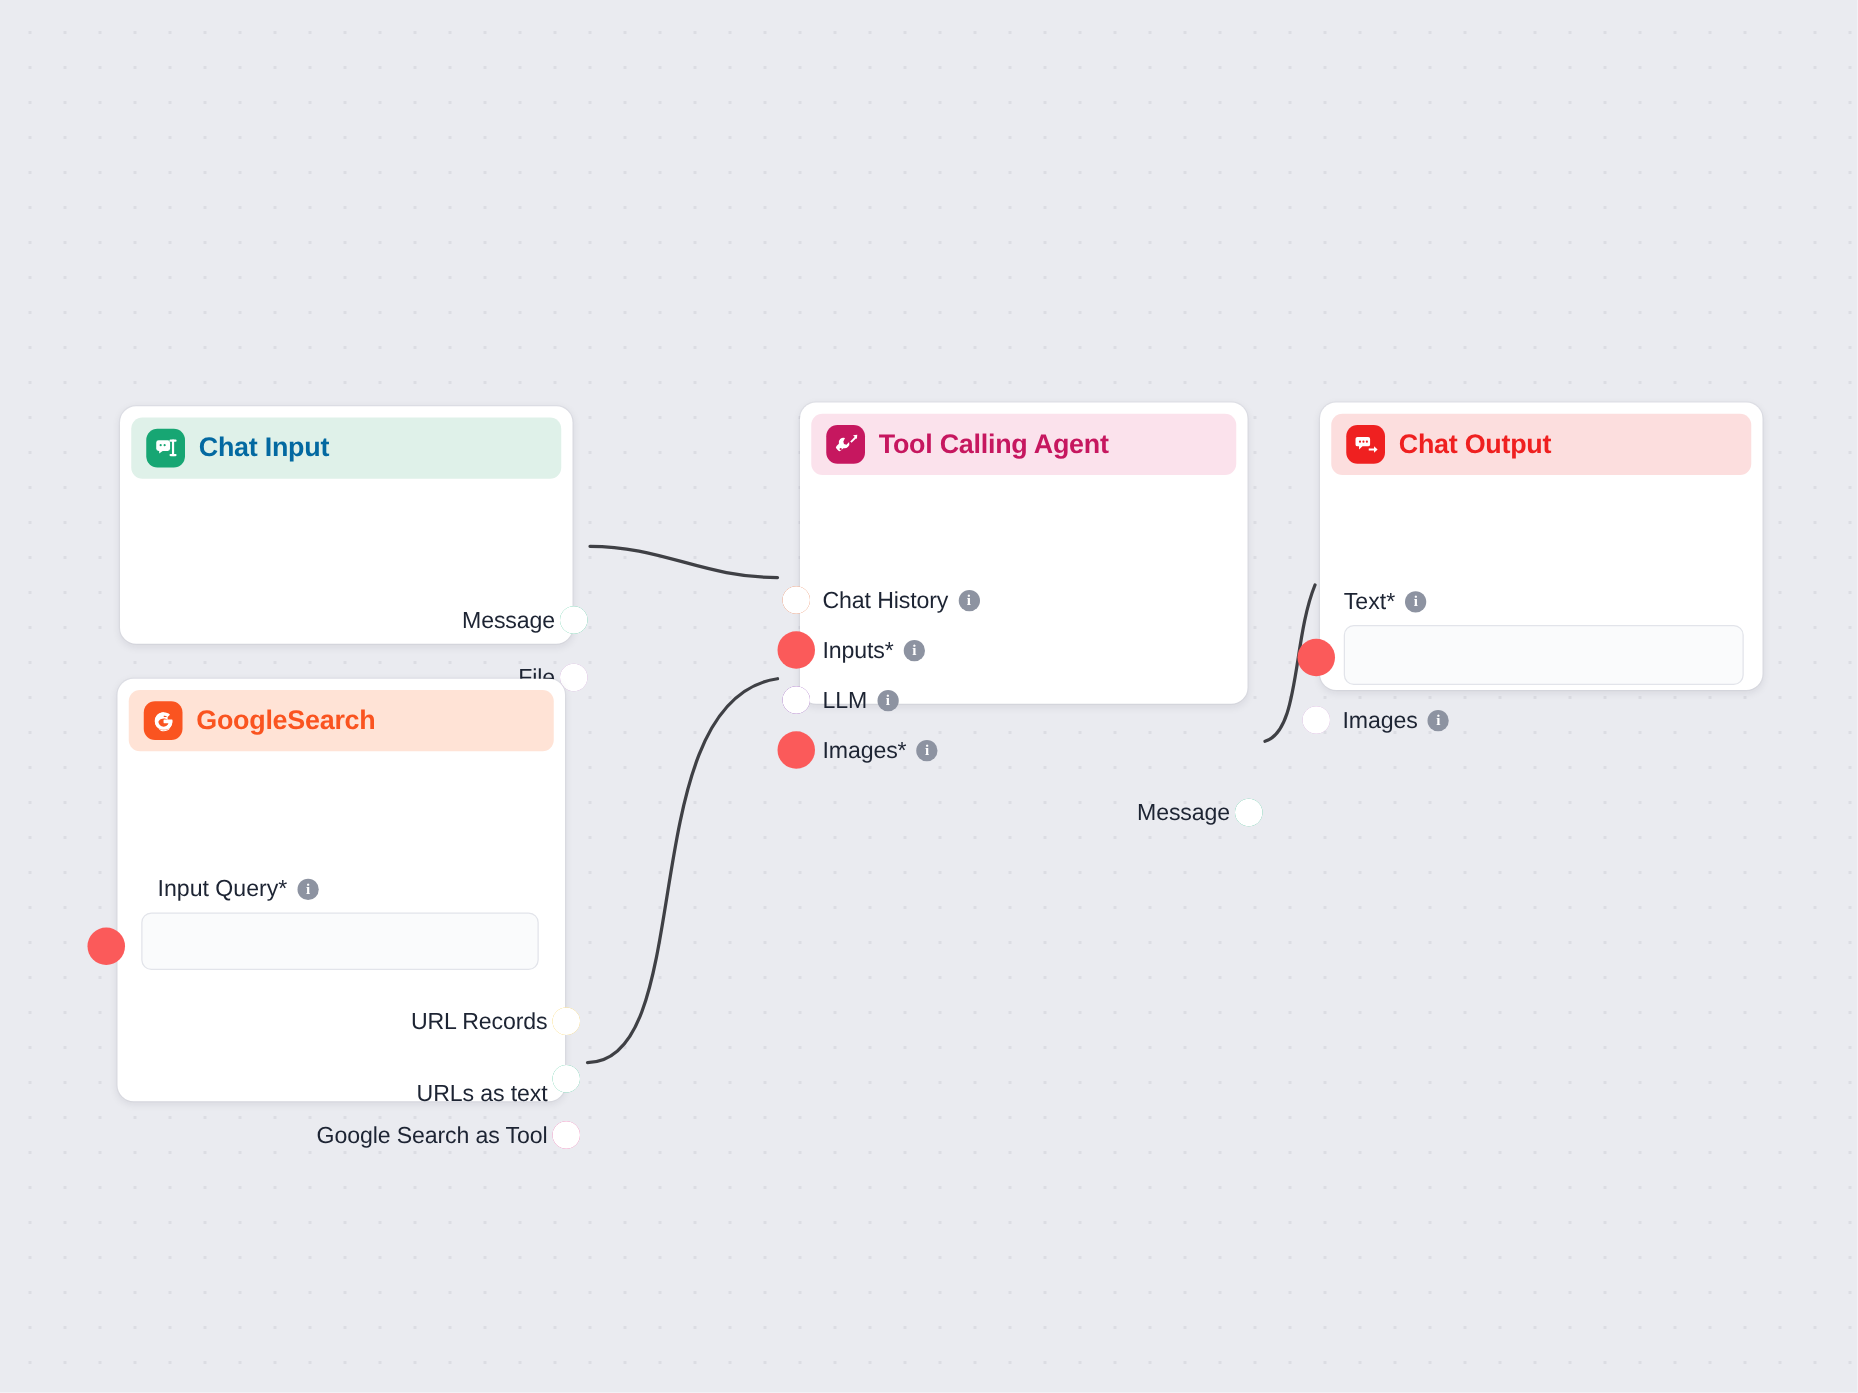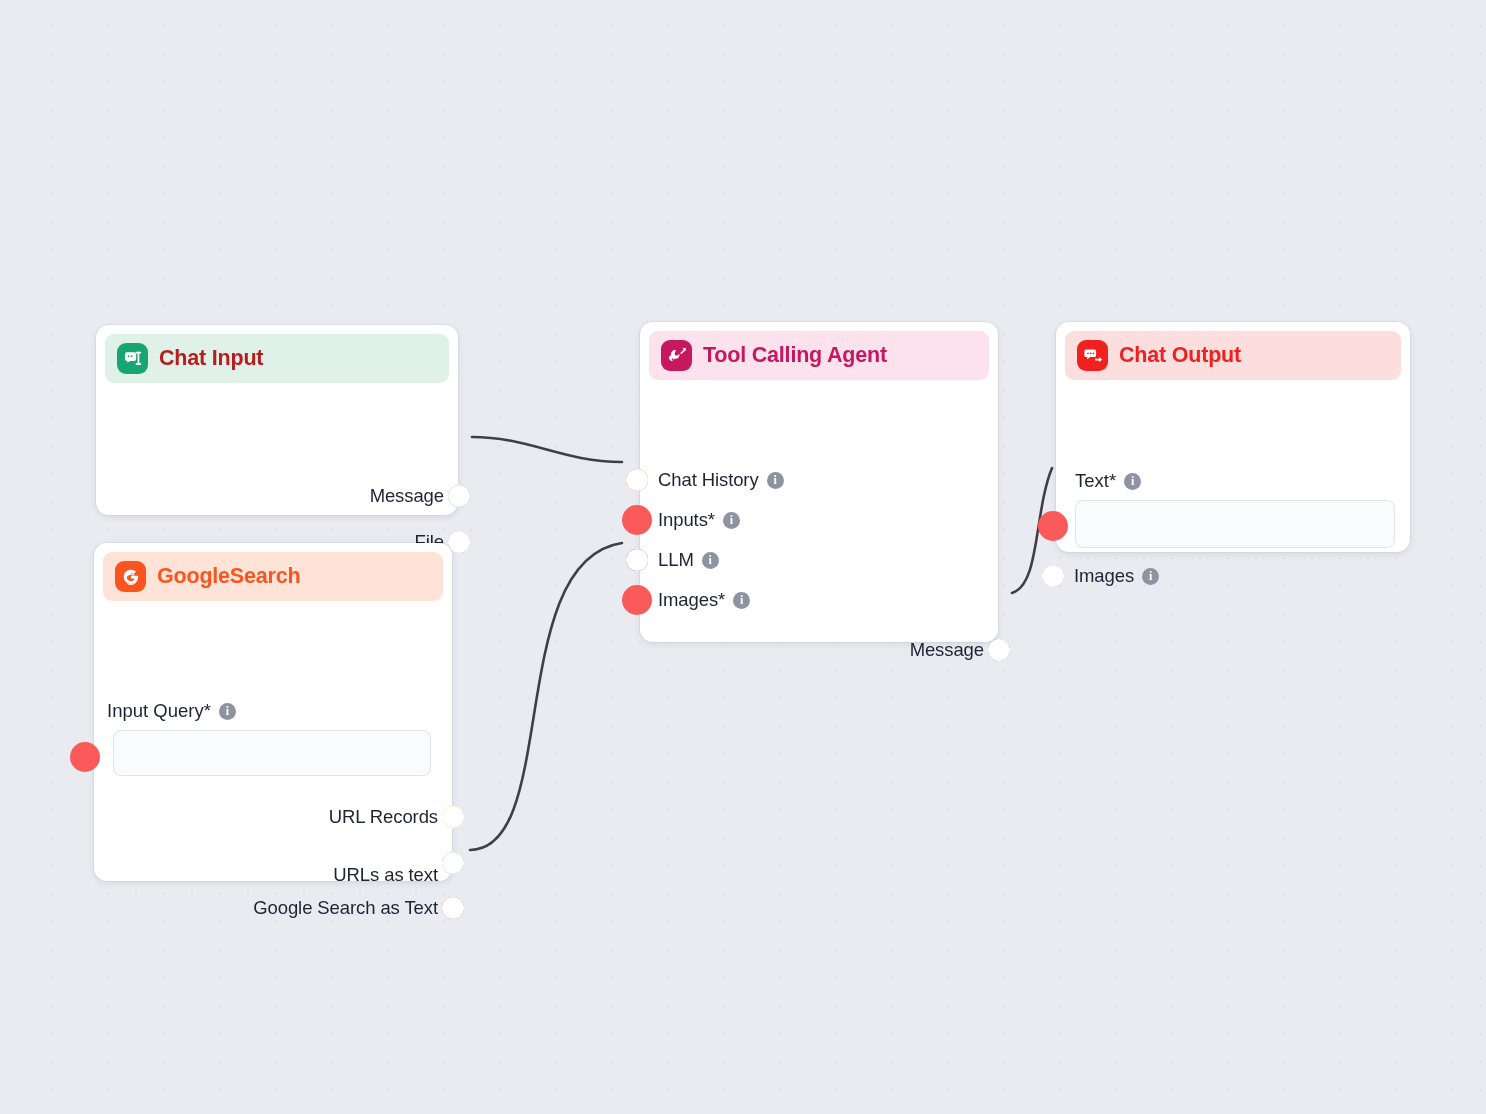--- a/index.html
+++ b/index.html
@@ -155,21 +155,21 @@
       <span class="node-icon" style="background:#17a673;">
         <svg width="19" height="19" viewBox="0 0 24 24" fill="none" stroke="#fff" stroke-width="2" stroke-linecap="round" stroke-linejoin="round">
           <rect x="2.5" y="4" width="14" height="11" rx="2.5" fill="#fff" stroke="none"></rect>
           <path d="M5.5 17.5 L5.5 13 L9 15 Z" fill="#fff" stroke="none"></path>
           <circle cx="7" cy="9" r="1.1" fill="#17a673" stroke="none"></circle>
           <circle cx="11" cy="9" r="1.1" fill="#17a673" stroke="none"></circle>
           <path d="M19.5 4.5 L19.5 19" stroke="#fff" stroke-width="2.2"></path>
           <path d="M17 4.5 L22 4.5 M17 19 L22 19" stroke="#fff" stroke-width="2.2"></path>
         </svg>
       </span>
-      <span class="node-title" style="color:#b91c1c;">Chat Input</span>
+      <span class="node-title" style="color:#0369a1;">Chat Input</span>
     </div>
     <div class="node-body">
 
       <div class="row out" style="top:102px; right:14px;">
         <span class="row-label">Message</span>
       </div>
       <div class="port" style="left:352px; top:102px; border-color:#15b37a;">
         <span class="port-inner-bg"></span>
       </div>
 
@@ -187,21 +187,21 @@
       <span class="node-icon" style="background:#fa5420;">
         <svg width="22" height="22" viewBox="0 0 24 24">
           <path fill="#fff" d="M12 4.2c-4.3 0-7.8 3.5-7.8 7.8s3.5 7.8 7.8 7.8c4.5 0 7.5-3.2 7.5-7.6 0-.5-.05-.95-.13-1.4H12v2.9h4.3c-.2 1.1-.85 2-1.8 2.6v2.1h2.9c-.05 0 .05 0 0 0-1.3 1.5-3.2 2.4-5.4 2.4-3.1 0-5.6-2.5-5.6-5.6S8.9 9.6 12 9.6c1.5 0 2.6.5 3.4 1.2V8.3H12z"></path>
           <path fill="#fff" d="M12 4.2c2.1 0 4 .78 5.45 2.05l-2.3 2.3C14.3 7.75 13.22 7.3 12 7.3c-2.6 0-4.7 2.1-4.7 4.7s2.1 4.7 4.7 4.7c2.2 0 3.9-1.35 4.4-3.3H12v-2.9h7.4c.08.45.13.9.13 1.4 0 4.4-3 7.6-7.5 7.6-4.3 0-7.8-3.5-7.8-7.8S7.7 4.2 12 4.2z"></path>
         </svg>
       </span>
       <span class="node-title" style="color:#fa5420;">GoogleSearch</span>
     </div>
     <div class="node-body">
 
-      <div class="field-label" style="left:13px; top:99px;">
+      <div class="field-label" style="left:32px; top:99px;">
         <span>Input Query*</span>
         <span class="info-icon">i</span>
       </div>
       <input class="field-box" type="text" style="left: 19px; top: 129px; width: 318px; height: 46px; padding: 0px 12px; font-size: 16px; font-family: &quot;Liberation Sans&quot;, sans-serif; color: rgb(29, 36, 51); outline: none;" placeholder="">
 
       <div class="port halo" style="left:-20px; top:145px; border-color:#15b37a;">
         <span class="port-inner-bg"></span>
       </div>
 
       <div class="row out" style="top:205px; right:14px;">
@@ -212,29 +212,29 @@
       </div>
 
       <div class="row out" style="top:251px; right:14px;margin-top:12px;">
         <span class="row-label">URLs as text</span>
       </div>
       <div class="port" style="left:348px; top:251px; border-color:#15b37a;">
         <span class="port-inner-bg"></span>
       </div>
 
       <div class="row out" style="top:296px; right:14px;">
-        <span class="row-label">Google Search as Text</span>
+        <span class="row-label">Google Search as Tool</span>
       </div>
       <div class="port" style="left:348px; top:296px; border-color:#e6338a;">
         <span class="port-inner-bg"></span>
       </div>
     </div>
   </div>
 
-  <div class="node" style="left:640px; top:322px; width:358px; height:320px;">
+  <div class="node" style="left:640px; top:322px; width:358px; height:241px;">
     <div class="node-header" style="background:#fbe2ec;">
       <span class="node-icon" style="background:#c6175f;">
         <svg width="20" height="20" viewBox="0 0 24 24">
           <path fill="#fff" d="M10.8 5.2a4.6 4.6 0 0 0-5.9 5.55l-2.2 2.2a1.9 1.9 0 0 0 0 2.7l1.6 1.6a1.9 1.9 0 0 0 2.7 0l2.2-2.2a4.6 4.6 0 0 0 5.55-5.9l-2.5 2.5-2.45-.6-.6-2.45zM5.9 15.2a1.05 1.05 0 1 1 1.5 1.5 1.05 1.05 0 0 1-1.5-1.5z"></path>
           <path fill="#fff" d="M21 3.4l-5.2 5.2 1.3 1.3L22.3 4.7z"></path>
           <path fill="#fff" d="M22.6 2.2l-4.1.45 3.65 3.65z"></path>
         </svg>
       </span>
       <span class="node-title" style="color:#c6175f;">Tool Calling Agent</span>
     </div>

